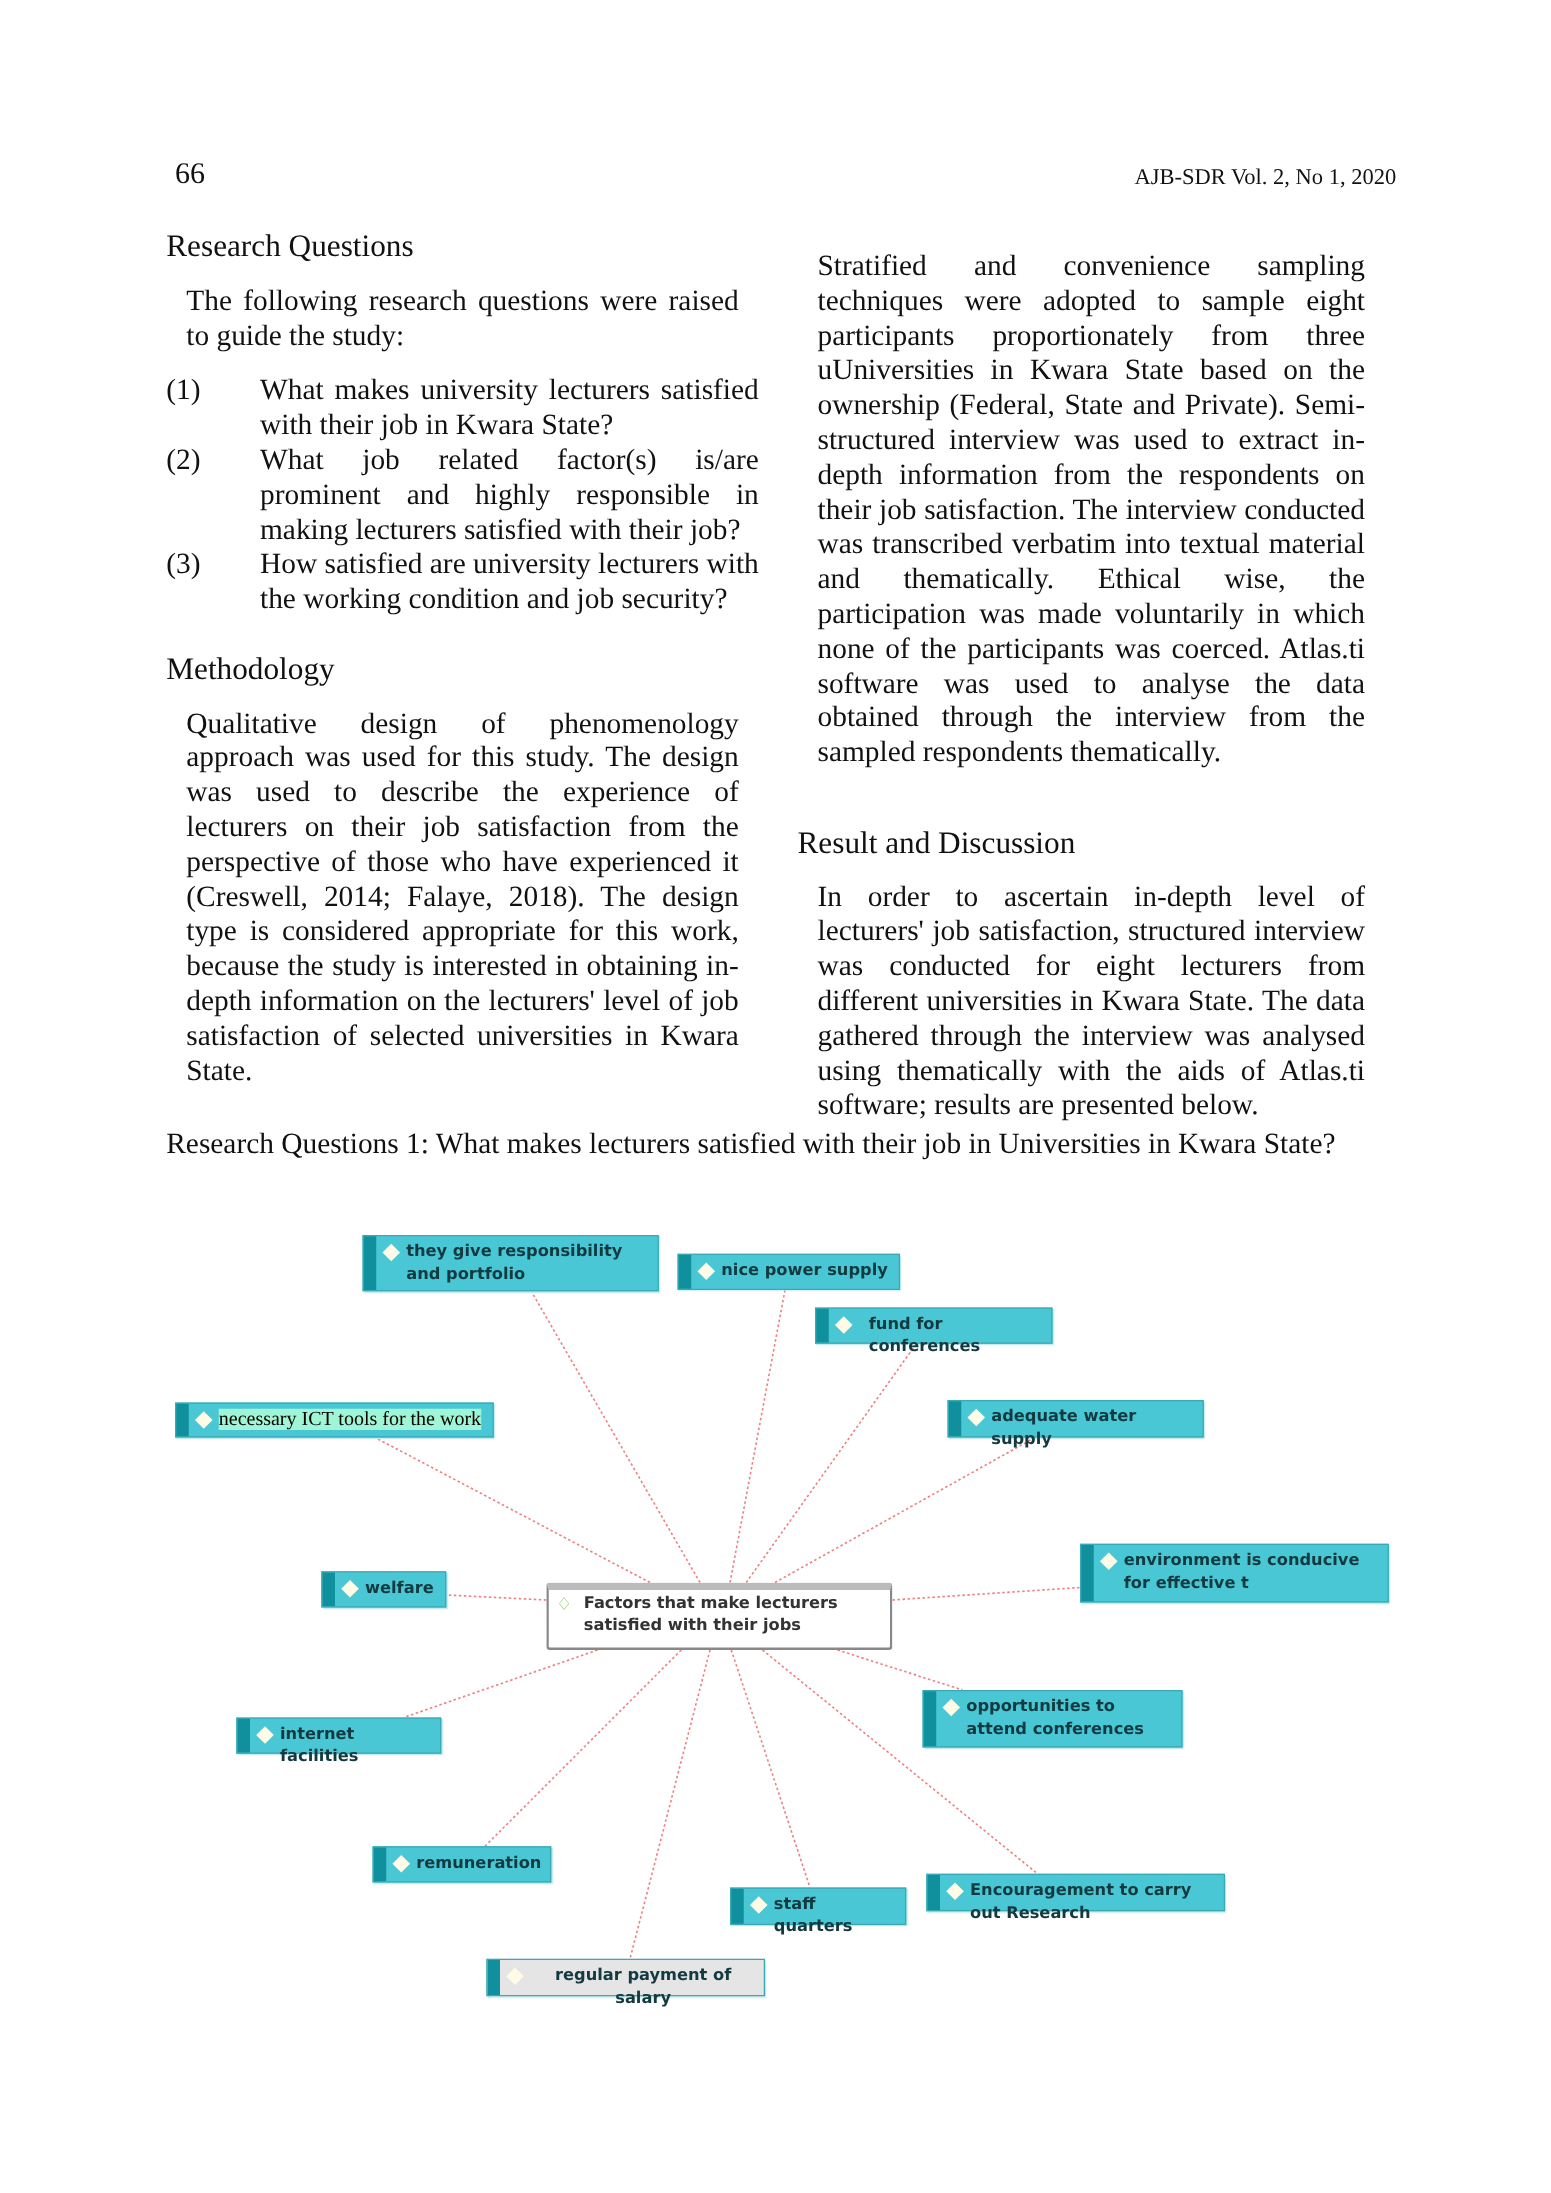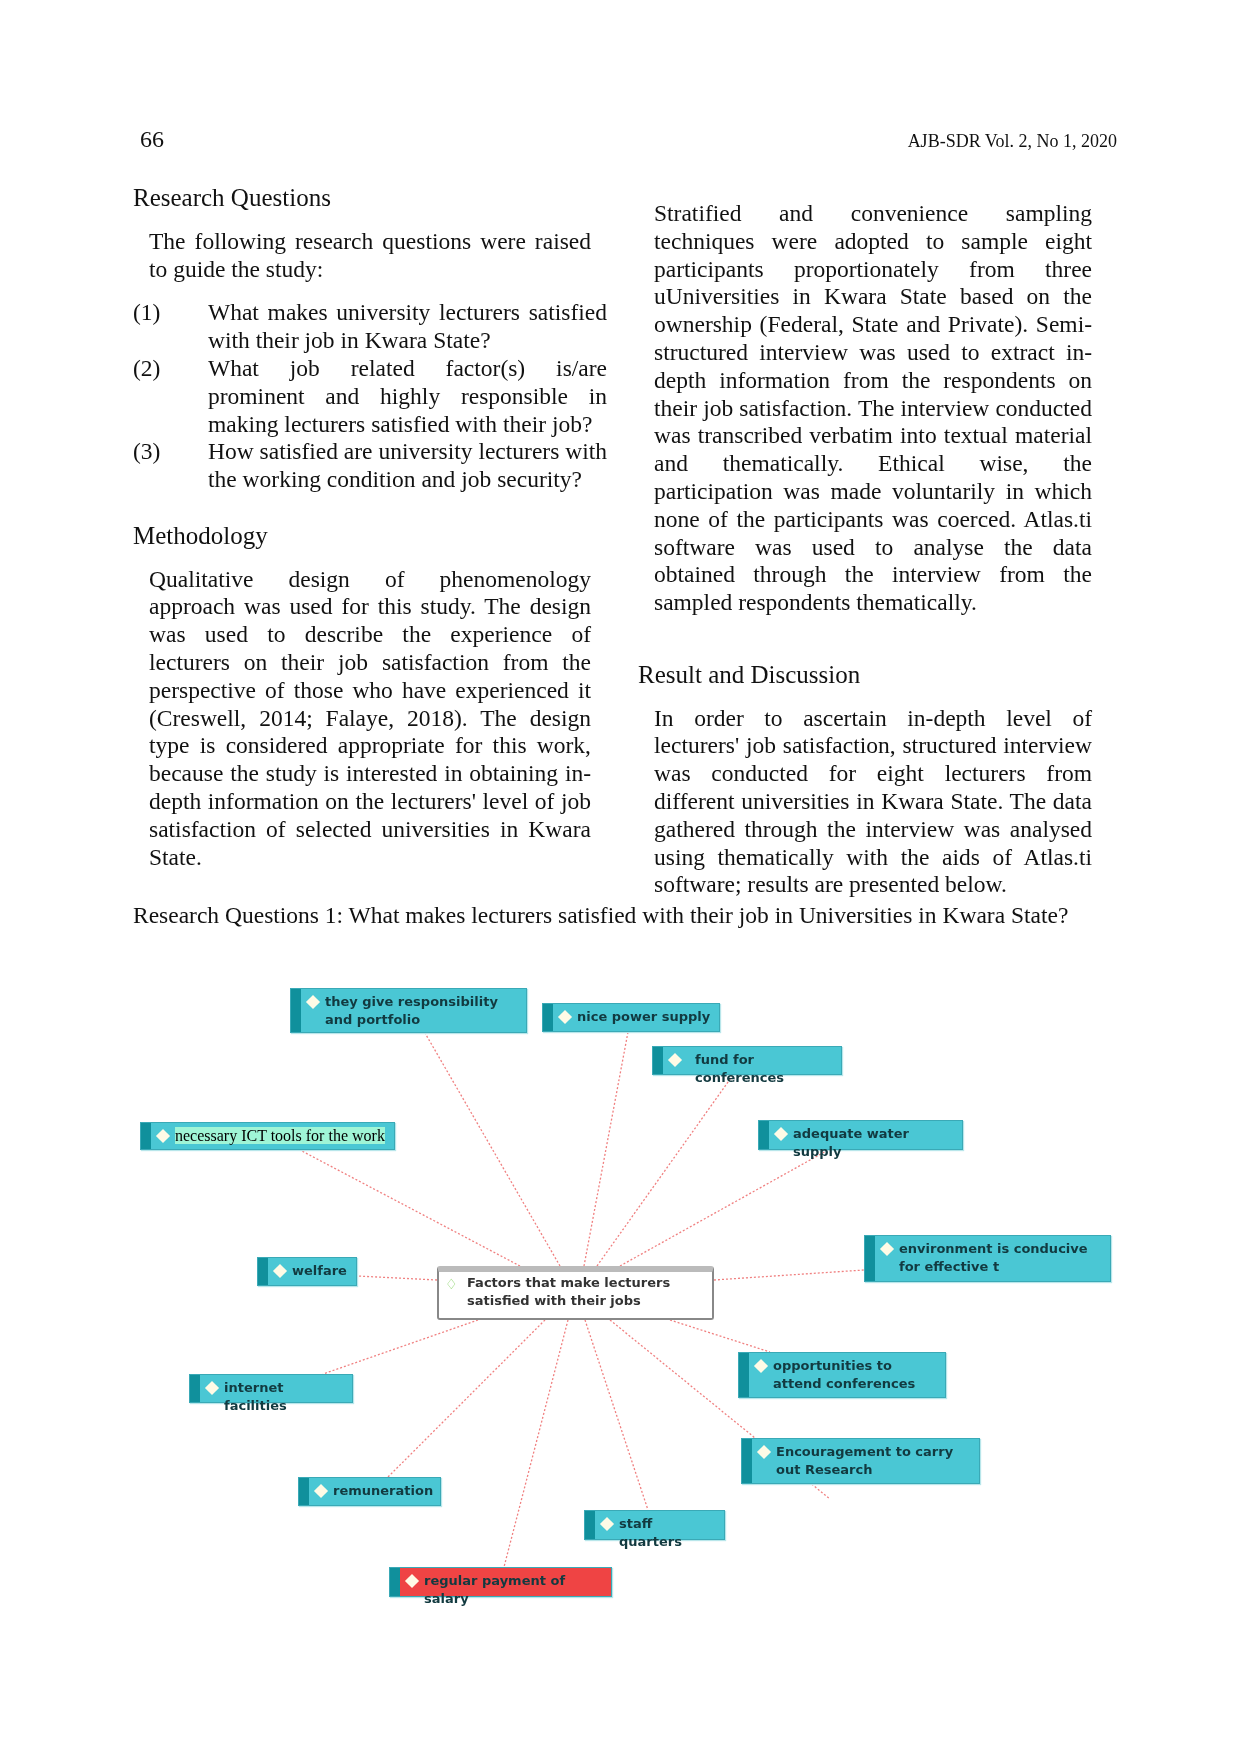--- a/index.html
+++ b/index.html
@@ -93,15 +93,15 @@
     <div class="node" style="left: 542px; top: 1003px; width: 178px; height: 29px; background: rgb(74, 199, 212);"><span class="bar" style="background: rgb(16, 144, 156);"></span><span class="dia"></span><span class="lbl">nice  power supply</span></div>
     <div class="node" style="left: 652px; top: 1046px; width: 190px; height: 29px; background: rgb(74, 199, 212); padding-left: 42px;"><span class="bar" style="background: rgb(16, 144, 156);"></span><span class="dia"></span><span class="lbl">fund for conferences</span></div>
     <div class="node hl" style="left: 140px; top: 1122px; width: 255px; height: 28px; background: rgb(74, 199, 212);"><span class="bar" style="background: rgb(16, 144, 156);"></span><span class="dia"></span><span class="lbl">necessary ICT tools for the work</span></div>
     <div class="node" style="left: 758px; top: 1120px; width: 205px; height: 30px; background: rgb(74, 199, 212);"><span class="bar" style="background: rgb(16, 144, 156);"></span><span class="dia"></span><span class="lbl">adequate water supply</span></div>
     <div class="node" style="left: 864px; top: 1235px; width: 247px; height: 47px; background: rgb(74, 199, 212);"><span class="bar" style="background: rgb(16, 144, 156);"></span><span class="dia"></span><span class="lbl">environment is conducive for effective t</span></div>
     <div class="node" style="left: 257px; top: 1257px; width: 100px; height: 29px; background: rgb(74, 199, 212);"><span class="bar" style="background: rgb(16, 144, 156);"></span><span class="dia"></span><span class="lbl">welfare</span></div>
     <div class="node" style="left: 738px; top: 1352px; width: 208px; height: 46px; background: rgb(74, 199, 212);"><span class="bar" style="background: rgb(16, 144, 156);"></span><span class="dia"></span><span class="lbl">opportunities to attend conferences</span></div>
     <div class="node" style="left: 189px; top: 1374px; width: 164px; height: 29px; background: rgb(74, 199, 212);"><span class="bar" style="background: rgb(16, 144, 156);"></span><span class="dia"></span><span class="lbl">internet facilities</span></div>
     <div class="node" style="left: 298px; top: 1477px; width: 143px; height: 29px; background: rgb(74, 199, 212);"><span class="bar" style="background: rgb(16, 144, 156);"></span><span class="dia"></span><span class="lbl">remuneration</span></div>
     <div class="node" style="left: 584px; top: 1510px; width: 141px; height: 30px; background: rgb(74, 199, 212);"><span class="bar" style="background: rgb(16, 144, 156);"></span><span class="dia"></span><span class="lbl">staff quarters</span></div>
-    <div class="node" style="left: 741px; top: 1438px; width: 239px; height: 46px; background: rgb(74, 199, 212);"><span class="bar" style="background: rgb(16, 144, 156);"></span><span class="dia"></span><span class="lbl">Encouragement to carry out Research</span></div>
-    <div class="node" style="left: 389px; top: 1567px; width: 223px; height: 30px; background: #ef4444;"><span class="bar" style="background: rgb(16, 144, 156);"></span><span class="dia"></span><span class="lbl">regular payment of salary</span></div>
+    <div class="node" style="left: 741px; top: 1499px; width: 239px; height: 30px; background: rgb(74, 199, 212);"><span class="bar" style="background: rgb(16, 144, 156);"></span><span class="dia"></span><span class="lbl">Encouragement to carry out Research</span></div>
+    <div class="node" style="left: 389px; top: 1567px; width: 223px; height: 30px; background: #e5e5e5; text-align: center;"><span class="bar" style="background: rgb(16, 144, 156);"></span><span class="dia"></span><span class="lbl">regular payment of salary</span></div>
   </div>
 
 </body></html>

